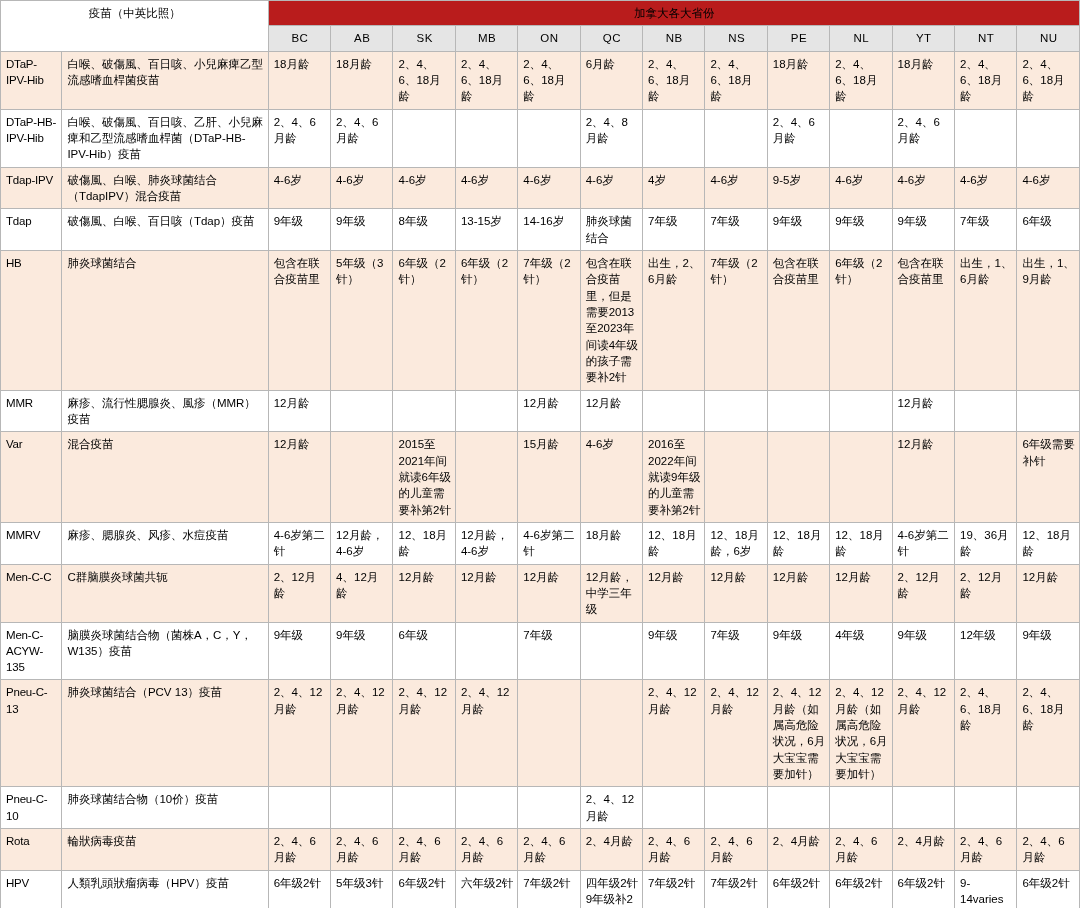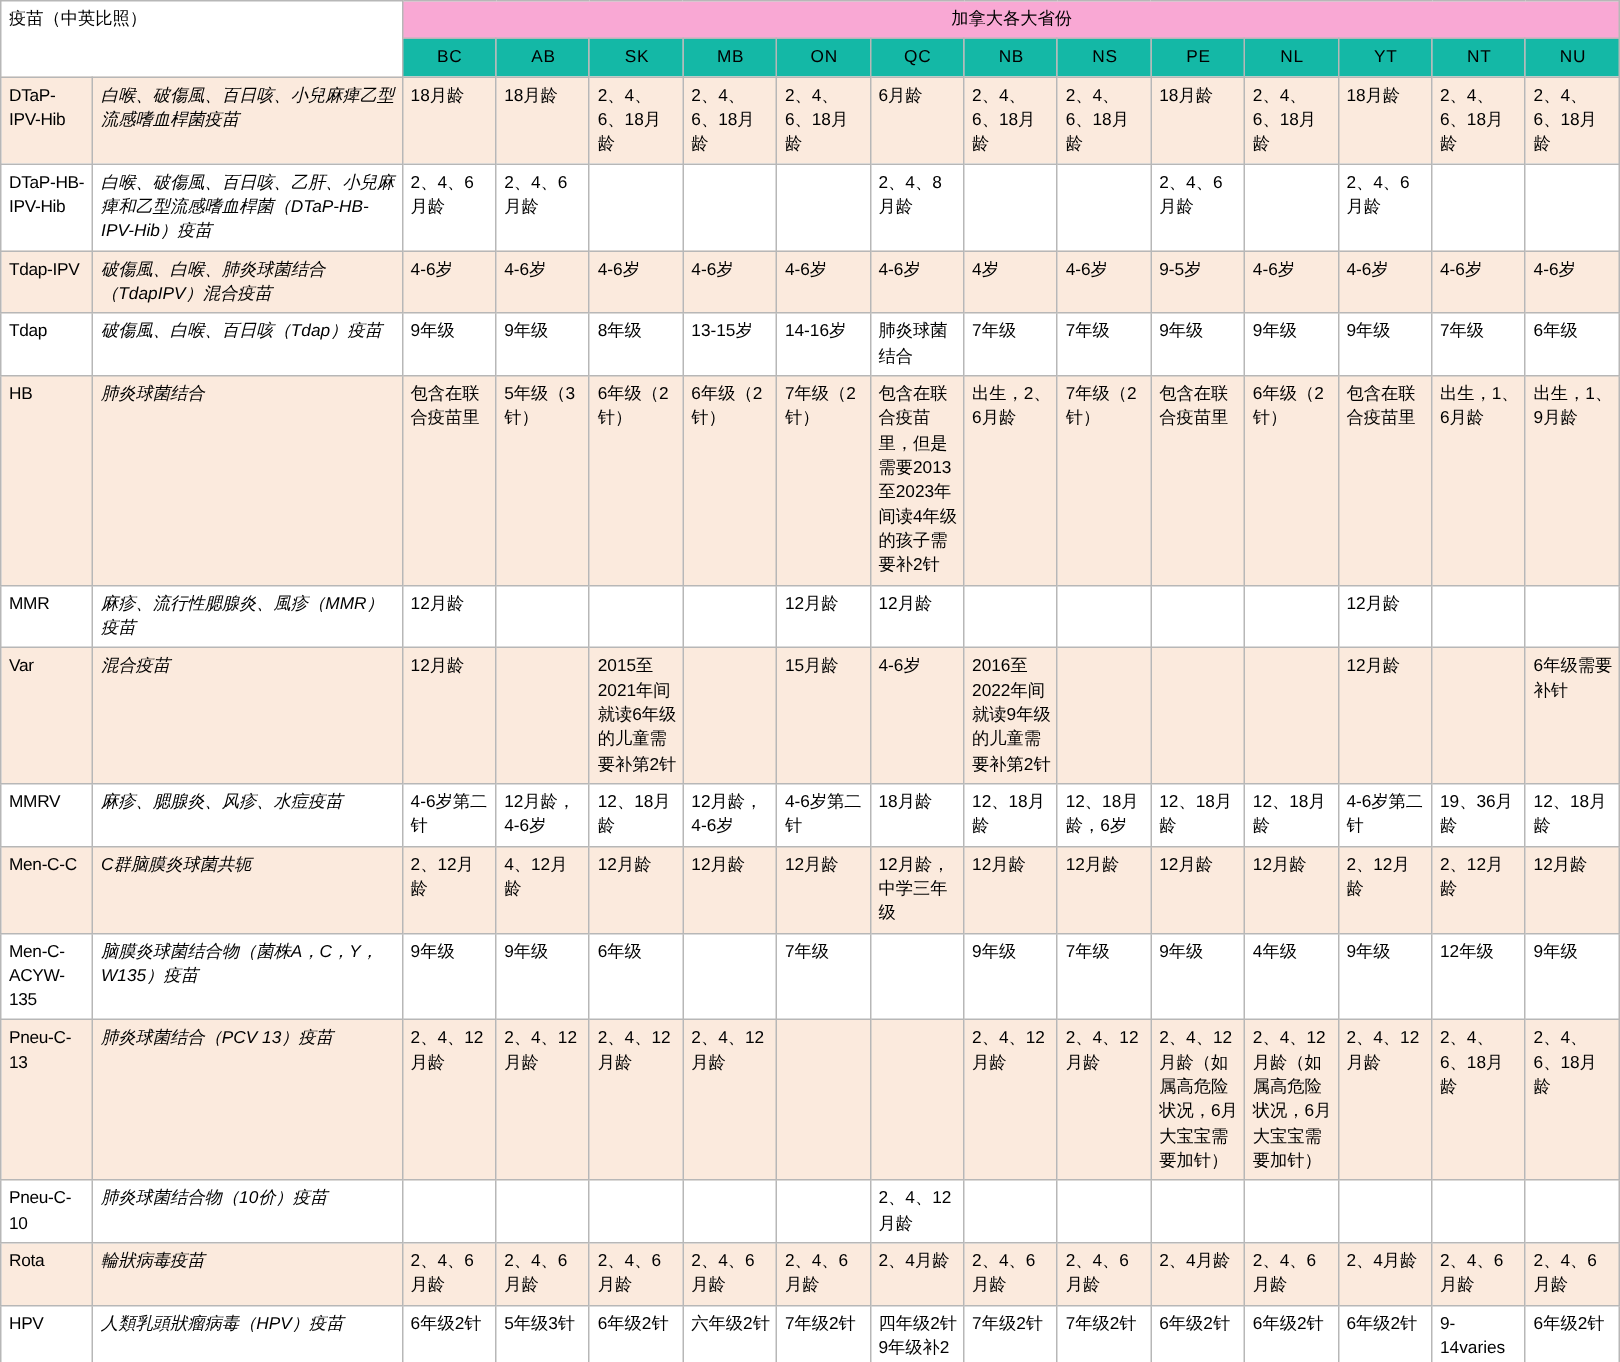--- a/index.html
+++ b/index.html
@@ -21,54 +21,53 @@
     vertical-align: top;
     font-weight: normal;
     font-size: 11.5px;
     line-height: 1.42;
     padding: 4px 4px 4px 5px;
     color: #000;
     word-break: break-word;
   }
   
   .hdr-vaccine {
-    text-align: left;
+    text-align: center;
     font-size: 14px;
     background: #ffffff;
     vertical-align: middle;
   }
   .hdr-provinces {
     text-align: center;
     font-size: 12.5px;
-    background: #f9a8d4;
+    background: #b91c1c;
     vertical-align: middle;
     padding-top: 5px;
   }
   .hdr-prov {
     text-align: center;
     font-weight: bold;
     font-size: 12px;
-    background: #14b8a6;
+    background: #e5e5e5;
     vertical-align: middle;
     letter-spacing: .5px;
   }
   
   col.c-code { width: 61px; }
   col.c-name { width: 205px; }
   col.c-prov { width: 62px; }
   .row-tint td { background: #fbeadd; }
   .row-plain td { background: #ffffff; }
   .code-cell {
     font-size: 11.5px;
     letter-spacing: -0.2px;
   }
   .name-cell {
     font-size: 12.5px;
     line-height: 1.5;
-    font-style: italic;
   }
   .cell-txt { white-space: pre-wrap; }
 </style>
 </head>
 <body>
 
 <table class="vaccine-table">
   <colgroup>
     <col class="c-code">
     <col class="c-name">

